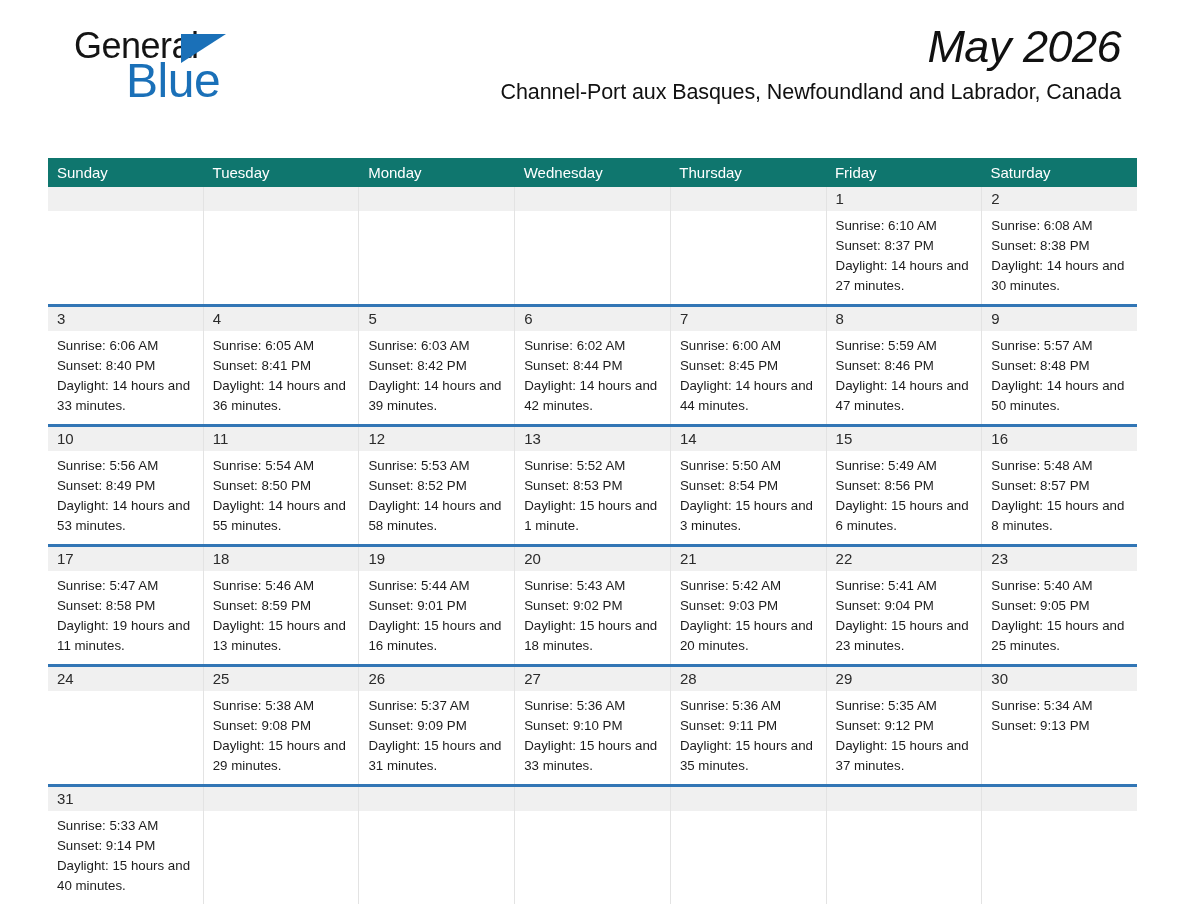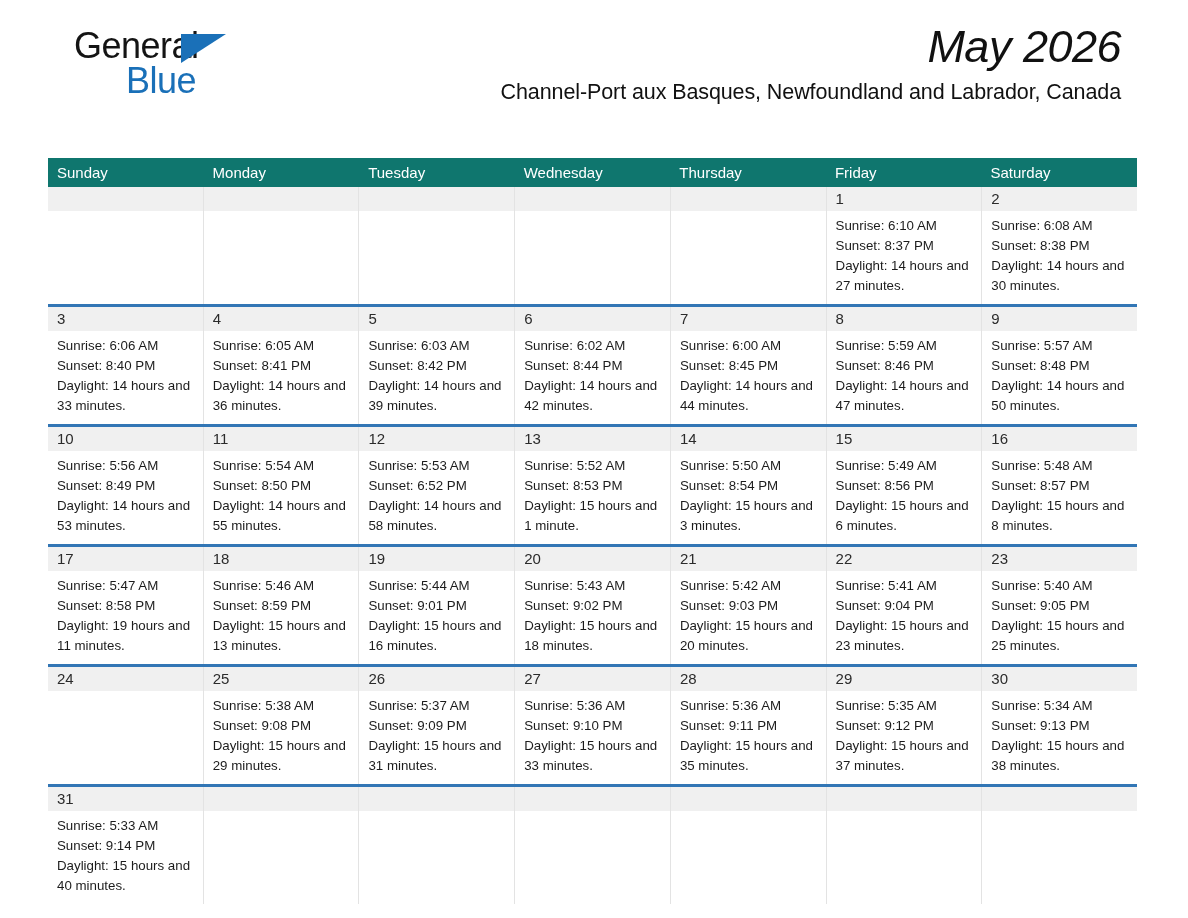--- a/index.html
+++ b/index.html
@@ -51,21 +51,21 @@
     top: 8px;
     width: 0;
     height: 0;
     border-left: 45px solid #1a70b8;
     border-bottom: 29px solid transparent;
   }
   .logo-blue {
     position: absolute;
     left: 52px;
     top: 35px;
-    font-size: 36px;
+    font-size: 48px;
     letter-spacing: -0.5px;
     color: #1a70b8;
     line-height: 40px;
   }
   .title-block {
     position: absolute;
     right: 0;
     top: 0;
     text-align: right;
     width: 900px;
@@ -159,22 +159,22 @@
     <div class="title-block">
       <div class="month-title">May 2026</div>
       <div class="location-subtitle">Channel-Port aux Basques, Newfoundland and Labrador, Canada</div>
     </div>
   </div>
 
   <div class="calendar">
 
     <div class="weekdays">
       <div class="weekday">Sunday</div>
+      <div class="weekday">Tuesday</div>
       <div class="weekday">Monday</div>
-      <div class="weekday">Tuesday</div>
       <div class="weekday">Wednesday</div>
       <div class="weekday">Thursday</div>
       <div class="weekday">Friday</div>
       <div class="weekday">Saturday</div>
     </div>
 
     <div id="weeks-container">
         <div class="week first-week">
           <div class="day-cell empty">
             <div class="day-number-bar"></div>
@@ -285,21 +285,21 @@
             <div class="day-info">
               <div class="info-line">Sunrise: 5:54 AM</div>
               <div class="info-line">Sunset: 8:50 PM</div>
               <div class="info-line wrap">Daylight: 14 hours and 55 minutes.</div>
             </div>
           </div>
           <div class="day-cell">
             <div class="day-number-bar">12</div>
             <div class="day-info">
               <div class="info-line">Sunrise: 5:53 AM</div>
-              <div class="info-line">Sunset: 6:52 PM</div>
+              <div class="info-line">Sunset: 8:52 PM</div>
               <div class="info-line wrap">Daylight: 14 hours and 58 minutes.</div>
             </div>
           </div>
           <div class="day-cell">
             <div class="day-number-bar">13</div>
             <div class="day-info">
               <div class="info-line">Sunrise: 5:52 AM</div>
               <div class="info-line">Sunset: 8:53 PM</div>
               <div class="info-line wrap">Daylight: 15 hours and 1 minute.</div>
             </div>
@@ -429,21 +429,20 @@
               <div class="info-line">Sunrise: 5:35 AM</div>
               <div class="info-line">Sunset: 9:12 PM</div>
               <div class="info-line wrap">Daylight: 15 hours and 37 minutes.</div>
             </div>
           </div>
           <div class="day-cell">
             <div class="day-number-bar">30</div>
             <div class="day-info">
               <div class="info-line">Sunrise: 5:34 AM</div>
               <div class="info-line">Sunset: 9:13 PM</div>
-              <div class="info-line wrap">Daylight: 15 hours and 38 minutes.</div>
             </div>
           </div>
         </div>
         <div class="week">
           <div class="day-cell">
             <div class="day-number-bar">31</div>
             <div class="day-info">
               <div class="info-line">Sunrise: 5:33 AM</div>
               <div class="info-line">Sunset: 9:14 PM</div>
               <div class="info-line wrap">Daylight: 15 hours and 40 minutes.</div>

